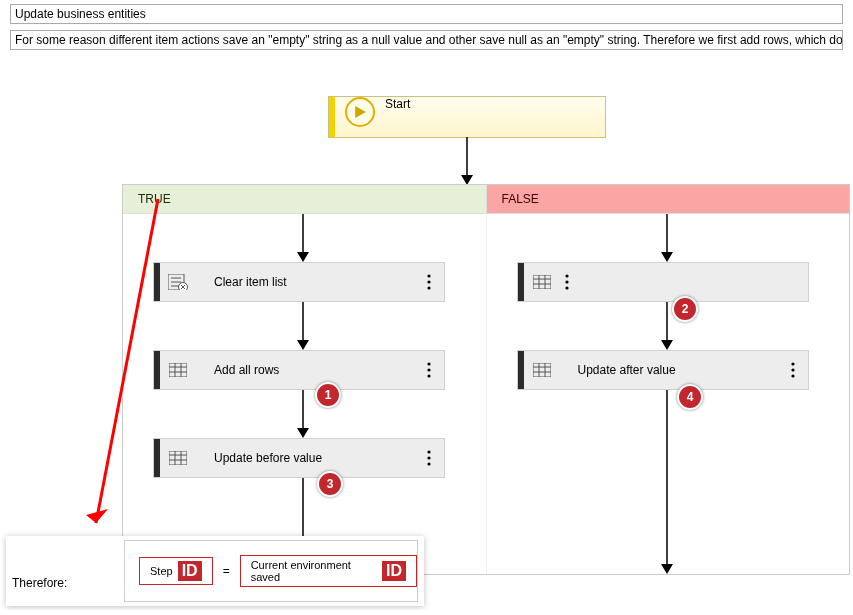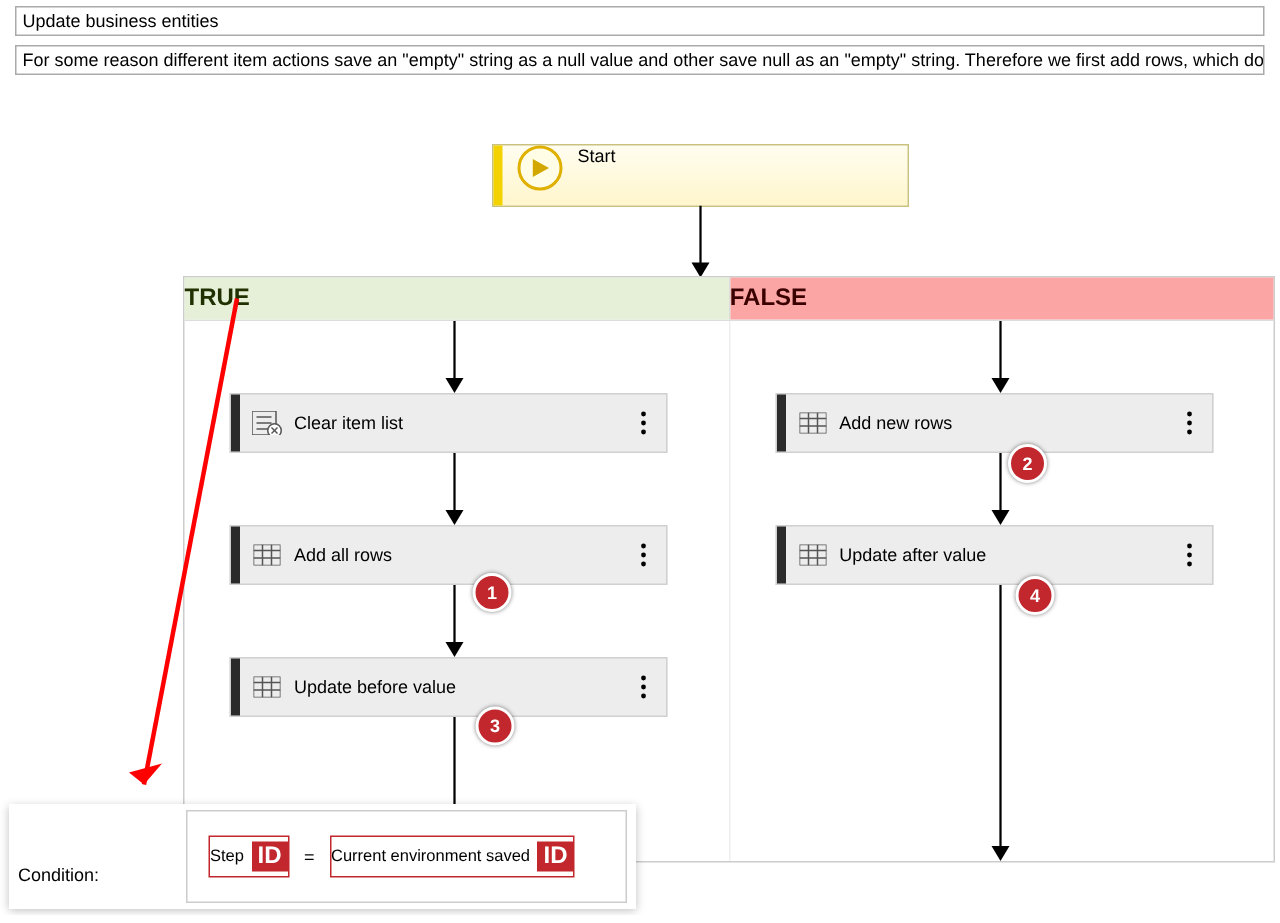--- a/index.html
+++ b/index.html
@@ -9,36 +9,36 @@
 .start .bar{width:6px;height:100%;background:#f3d200}
 .play{width:26px;height:26px;border:2px solid #e0b000;border-radius:50%;margin:0 10px;display:flex;align-items:center;justify-content:center;background:#fffde6}
 .play svg{width:12px;height:12px}
 .ctn{position:absolute;left:122px;top:184px;width:726px;border:1px solid #ccc;background:#fff}
 .ctn-head{display:flex;align-items:center;height:40px;border-bottom:1px solid #ddd}
 .ctn-head .cicon{width:30px;height:30px;margin-left:6px;display:flex;align-items:center;justify-content:center}
 .ctn-head .ttl{margin-left:8px;flex:1}
 .dots{width:26px;height:26px;display:flex;align-items:center;justify-content:center;cursor:pointer}
 .chev{width:30px;height:30px;display:flex;align-items:center;justify-content:center;cursor:pointer;margin-right:4px}
 .branches{display:flex;border-bottom:1px solid #ddd}
-.branch{flex:1;height:28px;display:flex;align-items:center;font-weight:700;font-size:16px;padding-left:0}
+.branch{flex:1;height:28px;display:flex;align-items:center;font-weight:400;font-size:12px;padding-left:15px}
 .tb{background:#e6efd8;border-right:1px solid #ddd;color:#203000}
 .fb{background:#fca5a5;color:#3a0000}
 .cols{display:flex;height:360px}
 .col{flex:1;position:relative}
 .col.l{border-right:1px solid #eee}
 .act{position:absolute;left:30px;width:290px;height:38px;background:#ededed;border:1px solid #d0d0d0;display:flex;align-items:center}
 .act .bar{width:6px;height:100%;background:#2b2b2b}
 .act .aicon{width:24px;height:24px;margin-left:6px;display:flex;align-items:center;justify-content:center}
-.act .lbl{margin-left:6px;flex:1}
+.act .lbl{margin-left:24px;flex:1}
 .act .dots{margin-right:2px}
 .badge{position:absolute;width:22px;height:22px;border-radius:50%;background:#c1272d;border:2px solid #fff;box-shadow:0 0 3px rgba(0,0,0,.5);color:#fff;font-size:12px;font-weight:700;display:flex;align-items:center;justify-content:center;z-index:5}
 .cond{position:absolute;left:6px;top:536px;width:418px;height:70px;background:#fff;box-shadow:0 1px 6px rgba(0,0,0,.25)}
 .cond-inner{position:absolute;left:118px;top:4px;right:6px;height:60px;border:1px solid #ccc;display:flex;align-items:center;padding-left:14px;gap:10px}
 .cond-lbl{position:absolute;left:6px;top:40px}
-.chip{border:1px solid #c1272d;padding:3px 0;display:flex;align-items:center;gap:5px;font-size:11px}
+.chip{border:1px solid #c1272d;padding:3px 10px;display:flex;align-items:center;gap:5px;font-size:11px}
 .chip .id{background:#c1272d;color:#fff;font-size:16px;font-weight:700;padding:1px 4px}
 .eq{font-size:12px}
 svg.abs{position:absolute;pointer-events:none}
 </style>
 </head>
 <body>
 
 <div class="canvas">
 
   <div class="field" style="top:4px">Update business entities</div>
@@ -164,21 +164,20 @@
           <div class="bar"></div>
           <div class="aicon">
               <svg width="18" height="14" viewBox="0 0 18 14">
                 <rect x="0" y="0" width="18" height="14" fill="none" stroke="#555"></rect>
                 <line x1="0" y1="4" x2="18" y2="4" stroke="#555"></line>
                 <line x1="0" y1="9" x2="18" y2="9" stroke="#555"></line>
                 <line x1="6" y1="0" x2="6" y2="14" stroke="#555"></line>
                 <line x1="12" y1="0" x2="12" y2="14" stroke="#555"></line>
               </svg>
             </div>
-          <span class="lbl">Add new rows</span>
           <div class="dots">
               <svg width="4" height="16">
                 <circle cx="2" cy="2" r="1.6"></circle>
                 <circle cx="2" cy="8" r="1.6"></circle>
                 <circle cx="2" cy="14" r="1.6"></circle>
               </svg>
             </div>
         </div>
         <div class="act" style="top:136px">
           <div class="bar"></div>
@@ -208,21 +207,21 @@
     <line x1="78" y1="4" x2="16" y2="328" stroke="#ff0000" stroke-width="3"></line>
     <polygon points="16,328 28,314 6,320" fill="#ff0000"></polygon>
   </svg>
 
   <div class="badge" style="left:315px;top:382px">1</div>
   <div class="badge" style="left:317px;top:471px">3</div>
   <div class="badge" style="left:672px;top:296px">2</div>
   <div class="badge" style="left:677px;top:384px">4</div>
 
   <div class="cond">
-    <span class="cond-lbl">Condition:</span>
+    <span class="cond-lbl">Therefore:</span>
     <div class="cond-inner">
       <div class="chip">
         <span>Step</span>
         <span class="id">ID</span>
       </div>
       <span class="eq">=</span>
       <div class="chip">
         <span>Current environment saved</span>
         <span class="id">ID</span>
       </div>

